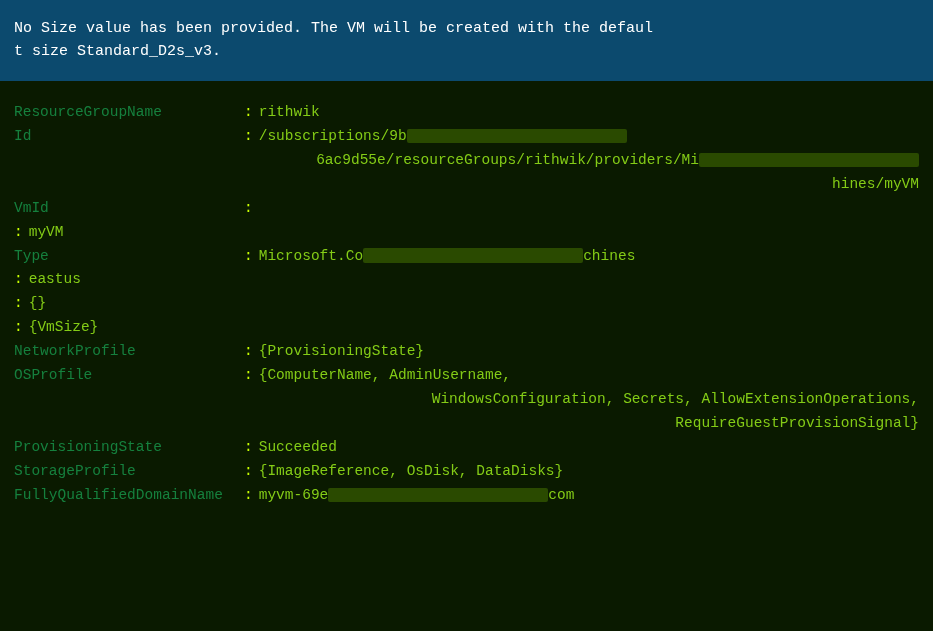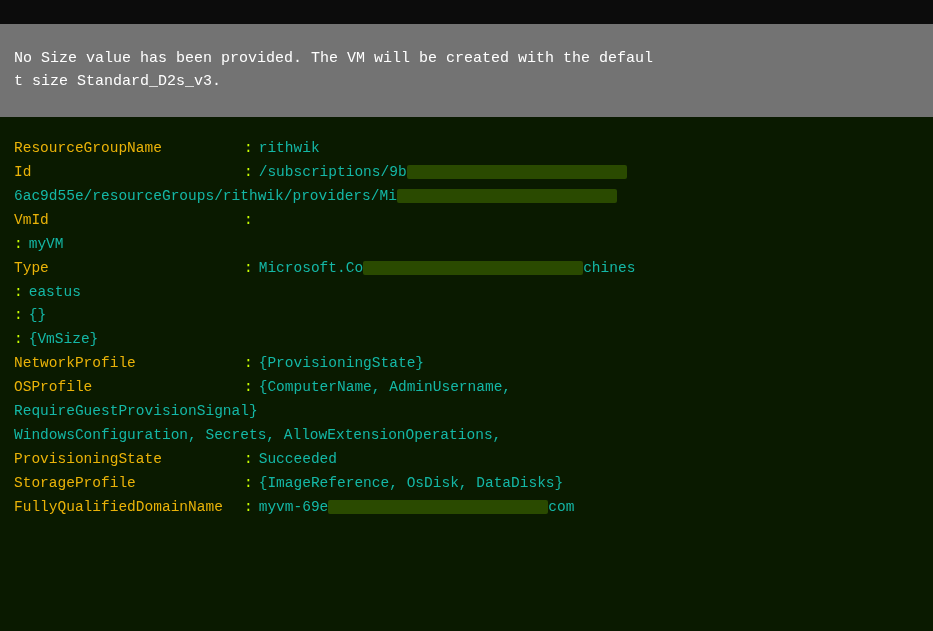--- a/index.html
+++ b/index.html
@@ -18,69 +18,69 @@
     }
 
     .terminal-window {
       width: 933px;
       height: 631px;
       display: flex;
       flex-direction: column;
     }
 
     .warning-section {
-      background-color: #737373;
+      background-color: #0c4a6e;
       color: #ffffff;
-      padding: 24px 14px;
+      padding: 18px 14px;
       line-height: 1.5;
       font-size: 15px;
-      margin-top: 24px;
     }
 
     .output-section {
       background-color: #0a1a00;
       color: #c8ff00;
       padding: 12px 14px;
       flex: 1;
       line-height: 1.65;
       font-size: 14.5px;
     }
 
     .output-row {
       display: flex;
       flex-wrap: nowrap;
     }
 
     .key {
-      color: #eab308;
+      color: #15803d;
       min-width: 230px;
       display: inline-block;
     }
 
     .colon {
       color: #c8ff00;
       margin-right: 6px;
     }
 
     .value {
-      color: #14b8a6;
+      color: #84cc16;
     }
 
     .redacted-wide {
       display: inline-block;
       background-color: #2a4a00;
       color: #2a4a00;
       border-radius: 2px;
       min-width: 220px;
       height: 1em;
       vertical-align: middle;
     }
 
     .continuation {
       padding-left: 0;
+      justify-content: flex-end;
     }
 
     .spacer-row {
       height: 8px;
     }
   </style>
 </head>
 <body>
 
 <div class="terminal-window">
@@ -99,20 +99,23 @@
       <span class="value">rithwik</span>
     </div>
 
     <div class="output-row">
       <span class="key">Id</span>
       <span class="colon"> : </span>
       <span class="value">/subscriptions/9b<span class="redacted-wide">&nbsp;&nbsp;&nbsp;&nbsp;&nbsp;&nbsp;&nbsp;&nbsp;&nbsp;&nbsp;&nbsp;&nbsp;&nbsp;&nbsp;&nbsp;&nbsp;&nbsp;&nbsp;&nbsp;&nbsp;&nbsp;&nbsp;&nbsp;</span></span>
     </div>
     <div class="output-row continuation">
       <span class="value">6ac9d55e/resourceGroups/rithwik/providers/Mi<span class="redacted-wide">&nbsp;&nbsp;&nbsp;&nbsp;&nbsp;&nbsp;&nbsp;&nbsp;&nbsp;&nbsp;&nbsp;&nbsp;&nbsp;&nbsp;&nbsp;&nbsp;&nbsp;&nbsp;&nbsp;&nbsp;&nbsp;</span></span>
+    </div>
+    <div class="output-row continuation">
+      <span class="value">hines/myVM</span>
     </div>
 
     <div class="output-row">
       <span class="key">VmId</span>
       <span class="colon"> : </span>
     </div>
 
     <div class="output-row">
       <span class="colon"> : </span>
       <span class="value">myVM</span>
@@ -144,24 +147,24 @@
       <span class="colon"> : </span>
       <span class="value">{ProvisioningState}</span>
     </div>
 
     <div class="output-row">
       <span class="key">OSProfile</span>
       <span class="colon"> : </span>
       <span class="value">{ComputerName, AdminUsername,</span>
     </div>
     <div class="output-row continuation">
-      <span class="value">RequireGuestProvisionSignal}</span>
+      <span class="value">WindowsConfiguration, Secrets, AllowExtensionOperations,</span>
     </div>
     <div class="output-row continuation">
-      <span class="value">WindowsConfiguration, Secrets, AllowExtensionOperations,</span>
+      <span class="value">RequireGuestProvisionSignal}</span>
     </div>
 
     <div class="output-row">
       <span class="key">ProvisioningState</span>
       <span class="colon"> : </span>
       <span class="value">Succeeded</span>
     </div>
 
     <div class="output-row">
       <span class="key">StorageProfile</span>

